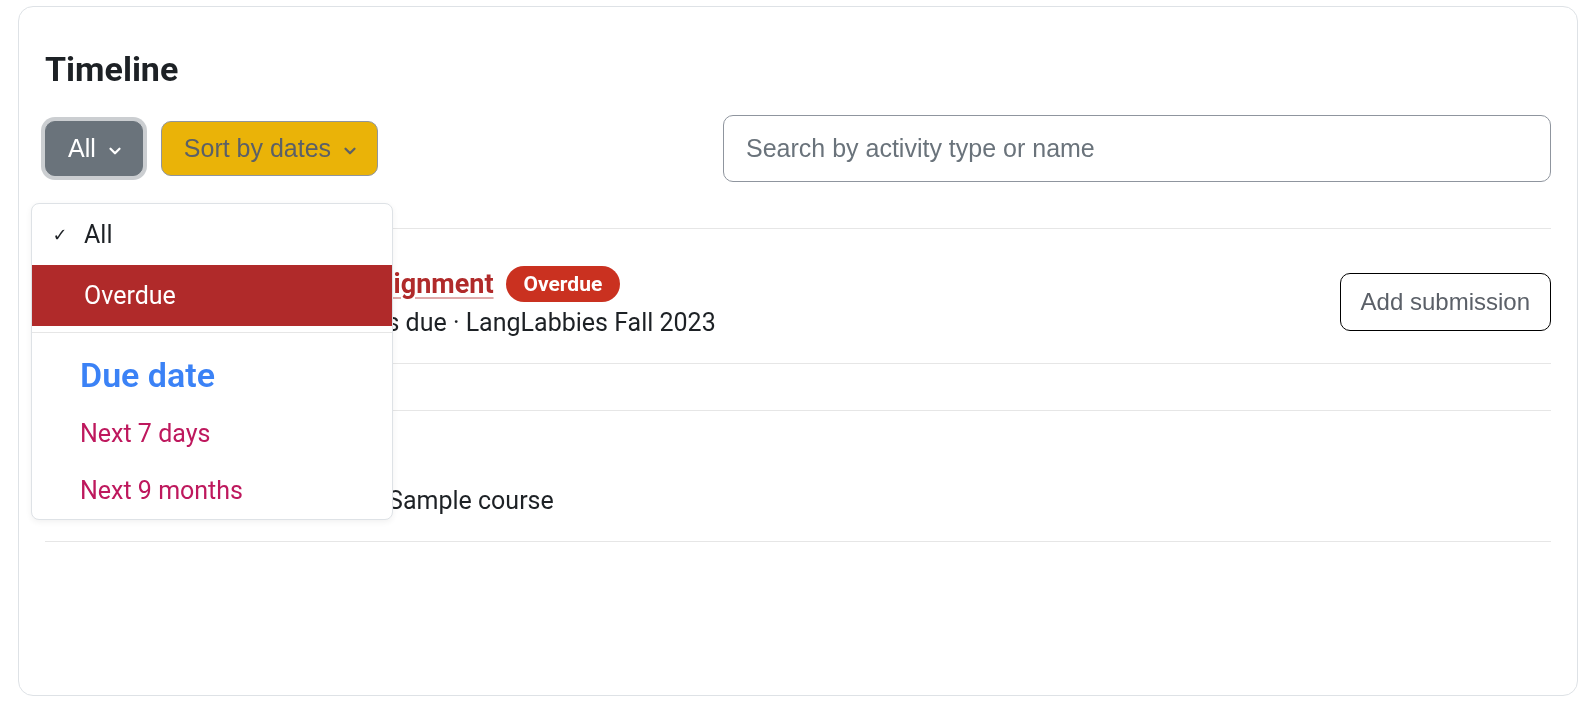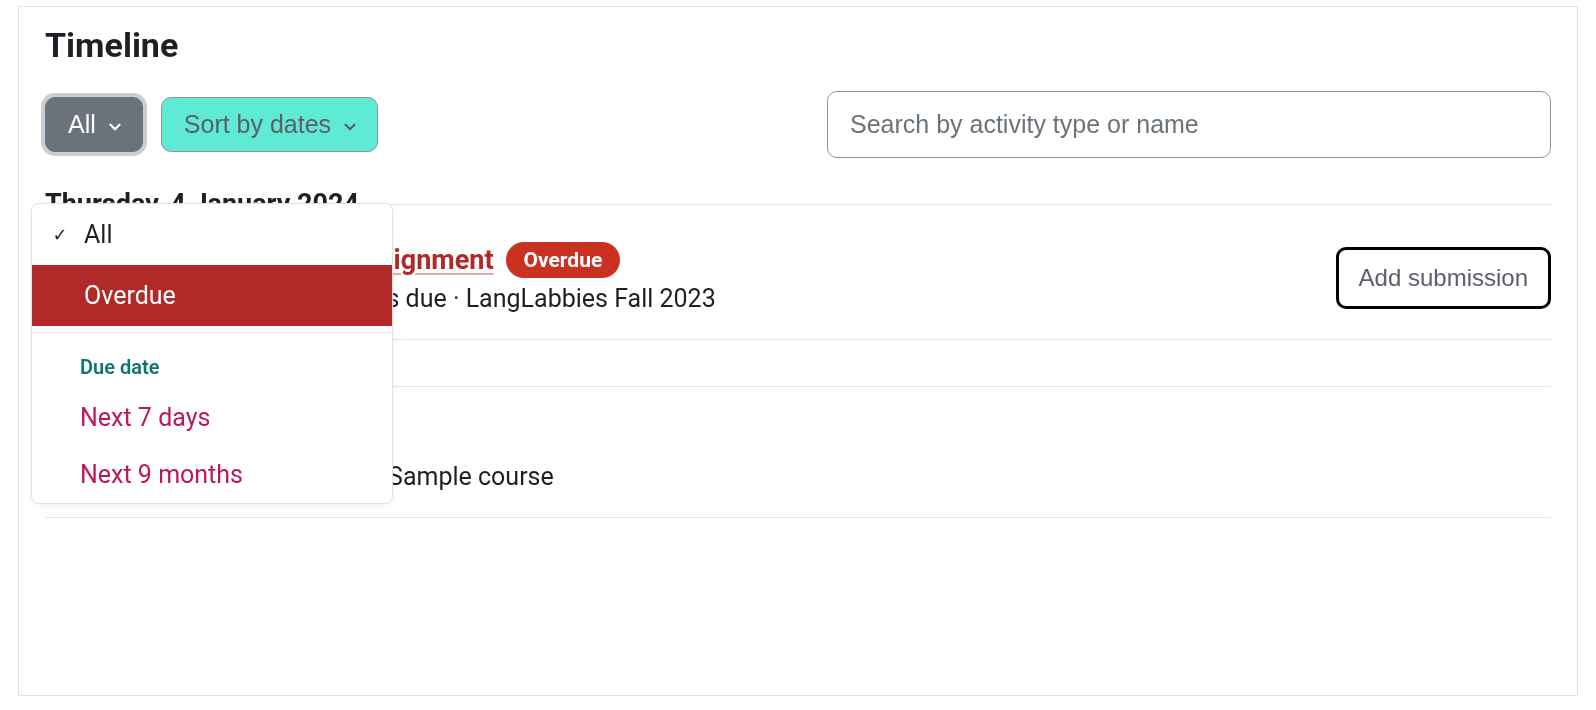--- a/index.html
+++ b/index.html
@@ -3,64 +3,64 @@
 <meta charset="utf-8">
 <style>
   * { box-sizing: border-box; margin: 0; padding: 0; }
   body {
     font-family: -apple-system, BlinkMacSystemFont, "Segoe UI", Roboto, Helvetica, Arial, sans-serif;
     background: #fff;
     color: #1d2125;
   }
   .card {
     border: 1px solid #dee2e6;
-    border-radius: 0;
+    border-radius: 15px;
     margin: 6px 18px;
-    padding: 6px 26px 26px 26px;
+    padding: 30px 26px 26px 26px;
     position: relative;
     min-height: 690px;
   }
   .card-title {
     font-size: 34px;
     font-weight: 700;
     margin: 12px 0 26px 0;
   }
   .controls-row {
     display: flex;
     align-items: center;
     gap: 18px;
   }
   .btn {
     display: inline-flex;
     align-items: center;
     gap: 10px;
     border: 1px solid #8f959e;
     border-radius: 10px;
-    background: #5eead4;
+    background: #eab308;
     color: #5b6068;
     font-size: 25px;
     padding: 14px 22px;
     cursor: pointer;
     line-height: 1;
   }
   .btn-dark {
     background: #6a737b;
     color: #fff;
     border-color: #6a737b;
     box-shadow: 0 0 0 4px rgba(106,115,123,0.35);
   }
   .chevron {
     width: 14px; height: 14px;
     display: inline-block;
   }
   .chevron svg { display: block; }
   .search {
     margin-left: auto;
     flex: 0 0 auto;
-    width: 724px;
+    width: 828px;
   }
   .search input {
     width: 100%;
     border: 1px solid #8f959e;
     border-radius: 10px;
     padding: 18px 22px;
     font-size: 25px;
     color: #6a737b;
   }
   .search input::placeholder { color: #6a737b; }
@@ -98,22 +98,22 @@
     color: #fff;
   }
   .dd-item .spacer { width: 20px; display:inline-block; }
   .dd-divider {
     height: 1px;
     background: #e6e6e6;
     margin: 6px 0;
   }
   .dd-header {
     padding: 16px 18px 10px 48px;
-    color: #0f766e;
-    font-size: 20px;
+    color: #3b82f6;
+    font-size: 34px;
     font-weight: 600;
   }
   .dd-sub {
     padding: 14px 18px 14px 48px;
     font-size: 25px;
     color: #be185d;
     cursor: pointer;
   }
 
   .timeline-list {
@@ -171,21 +171,21 @@
     font-weight: 700;
     font-size: 21px;
     padding: 6px 18px;
     border-radius: 22px;
   }
   .item-sub {
     color: #1d2125;
     font-size: 25px;
   }
   .action-btn {
-    border: 3px solid #000000;
+    border: 1px solid #000000;
     background: #fff;
     color: #5b6068;
     font-size: 24px;
     padding: 14px 20px;
     border-radius: 10px;
     cursor: pointer;
     margin-left: 20px;
   }
 </style>
 </head>

